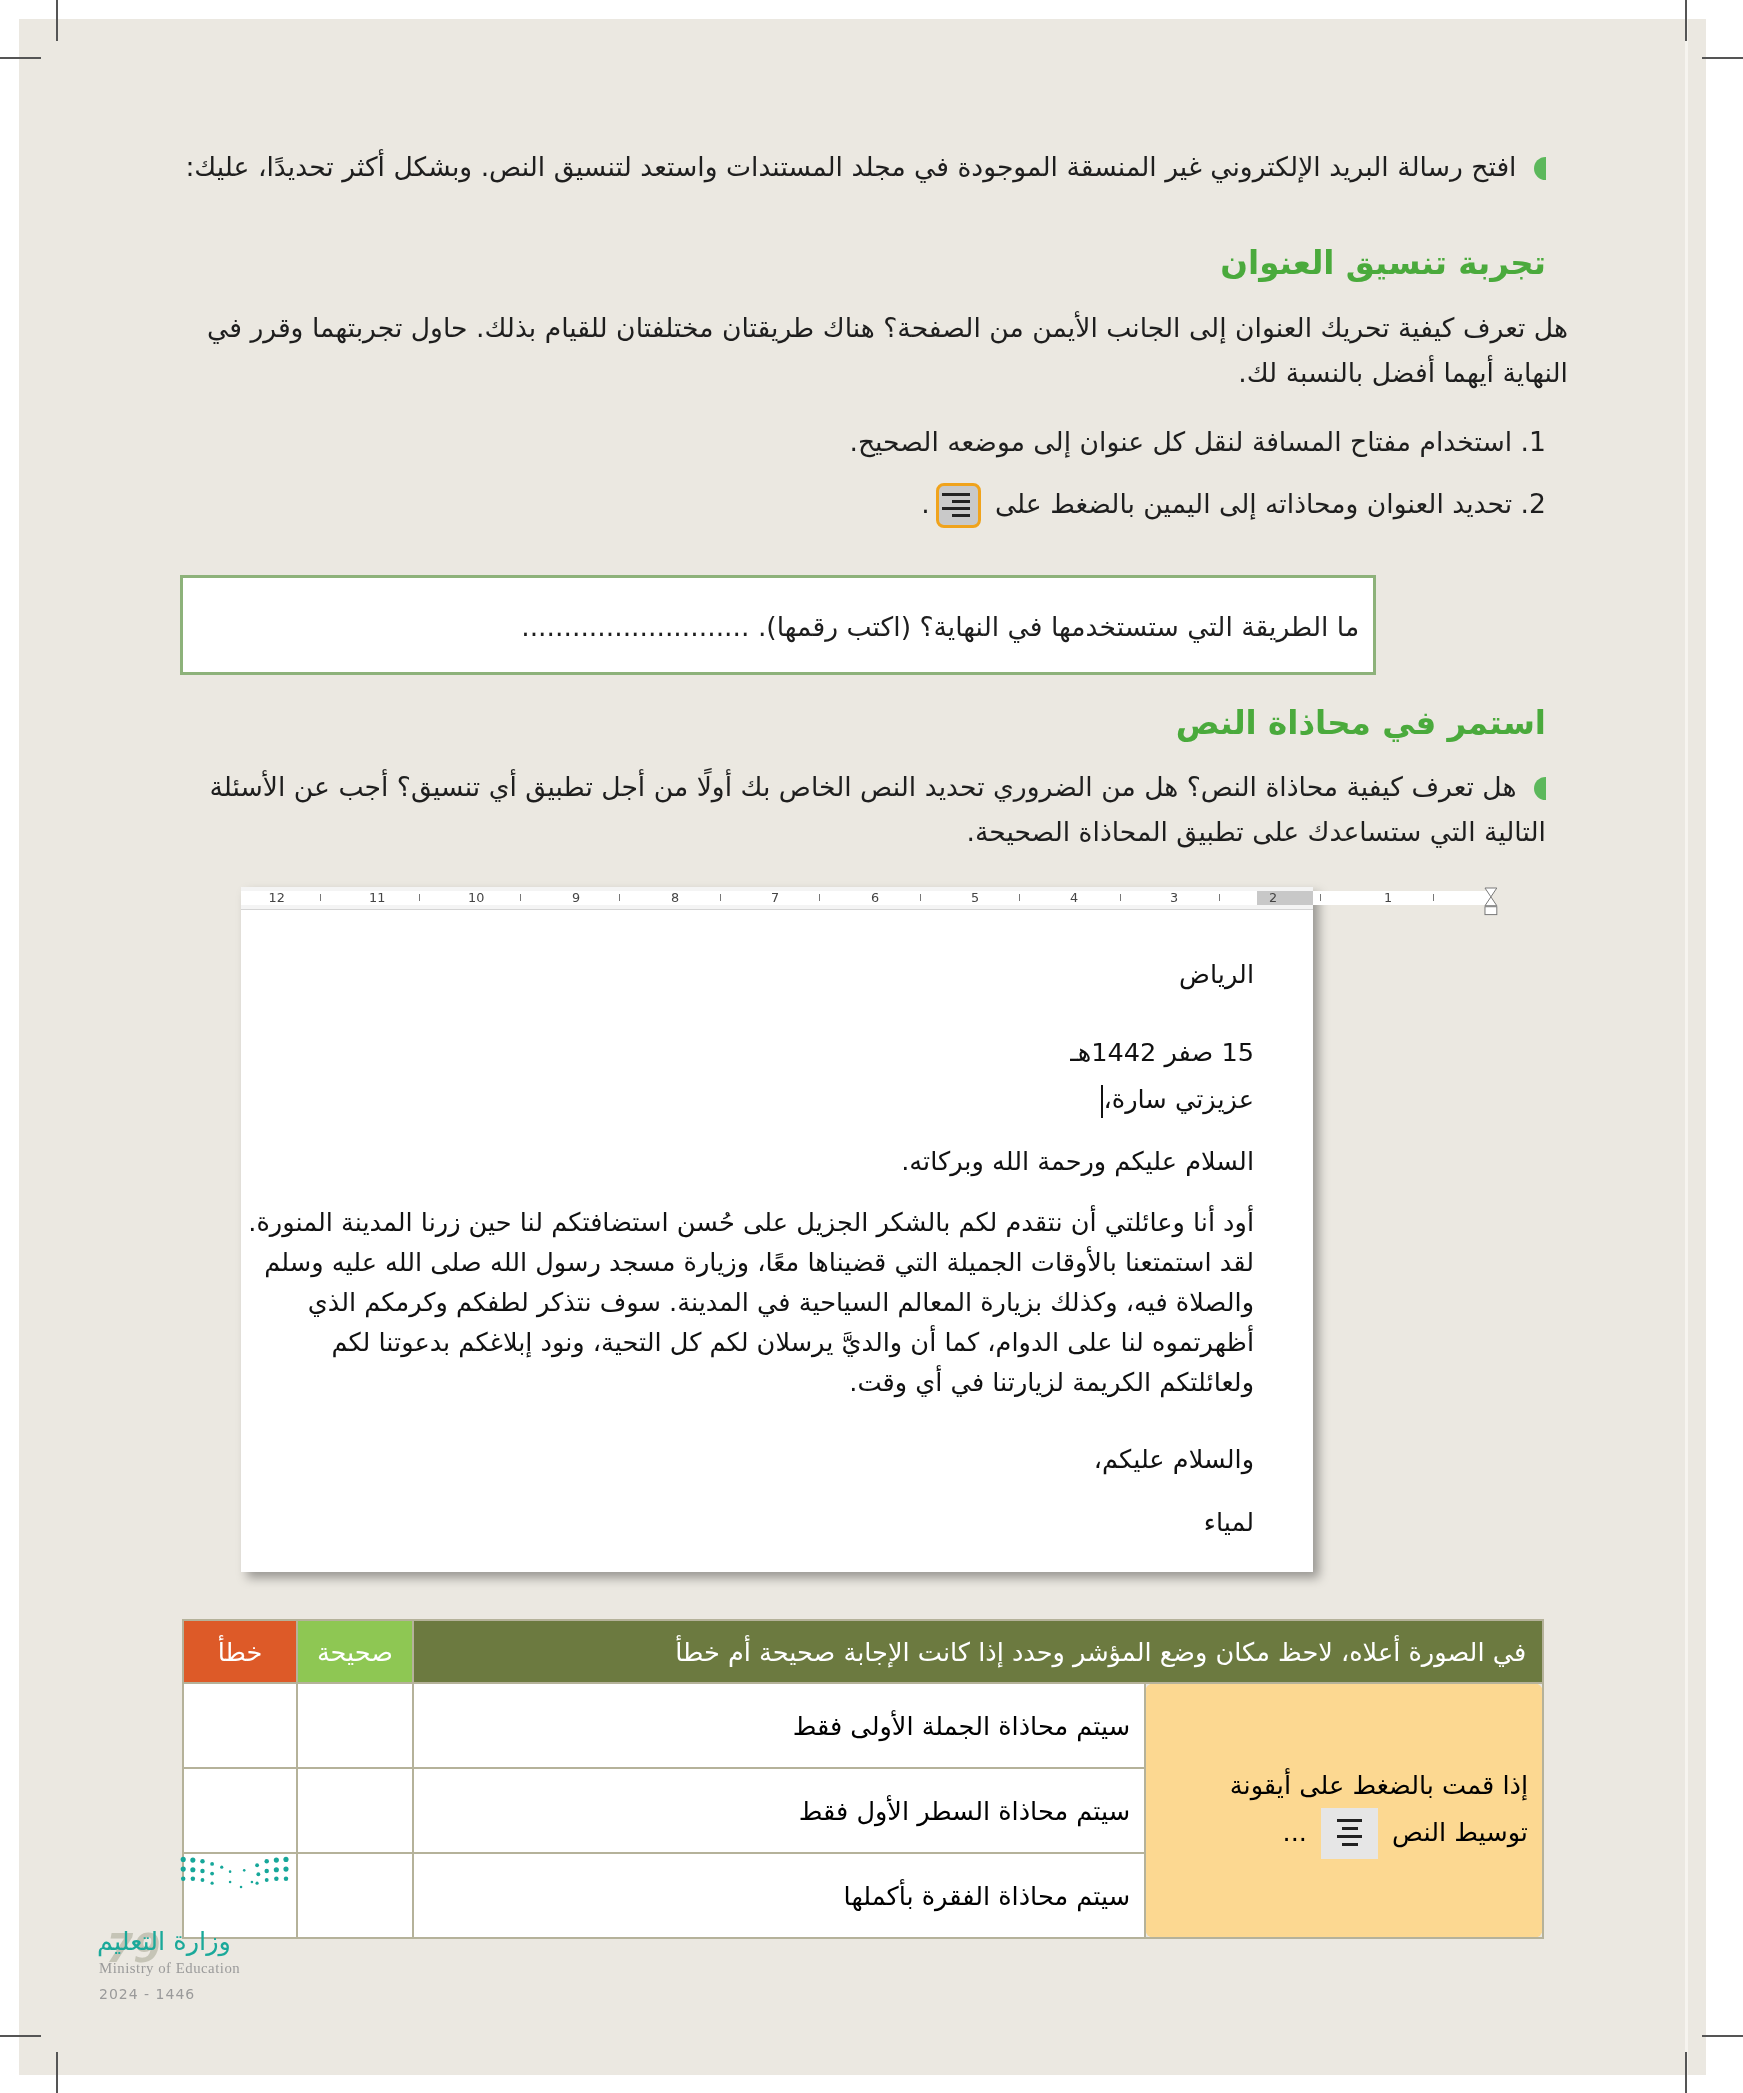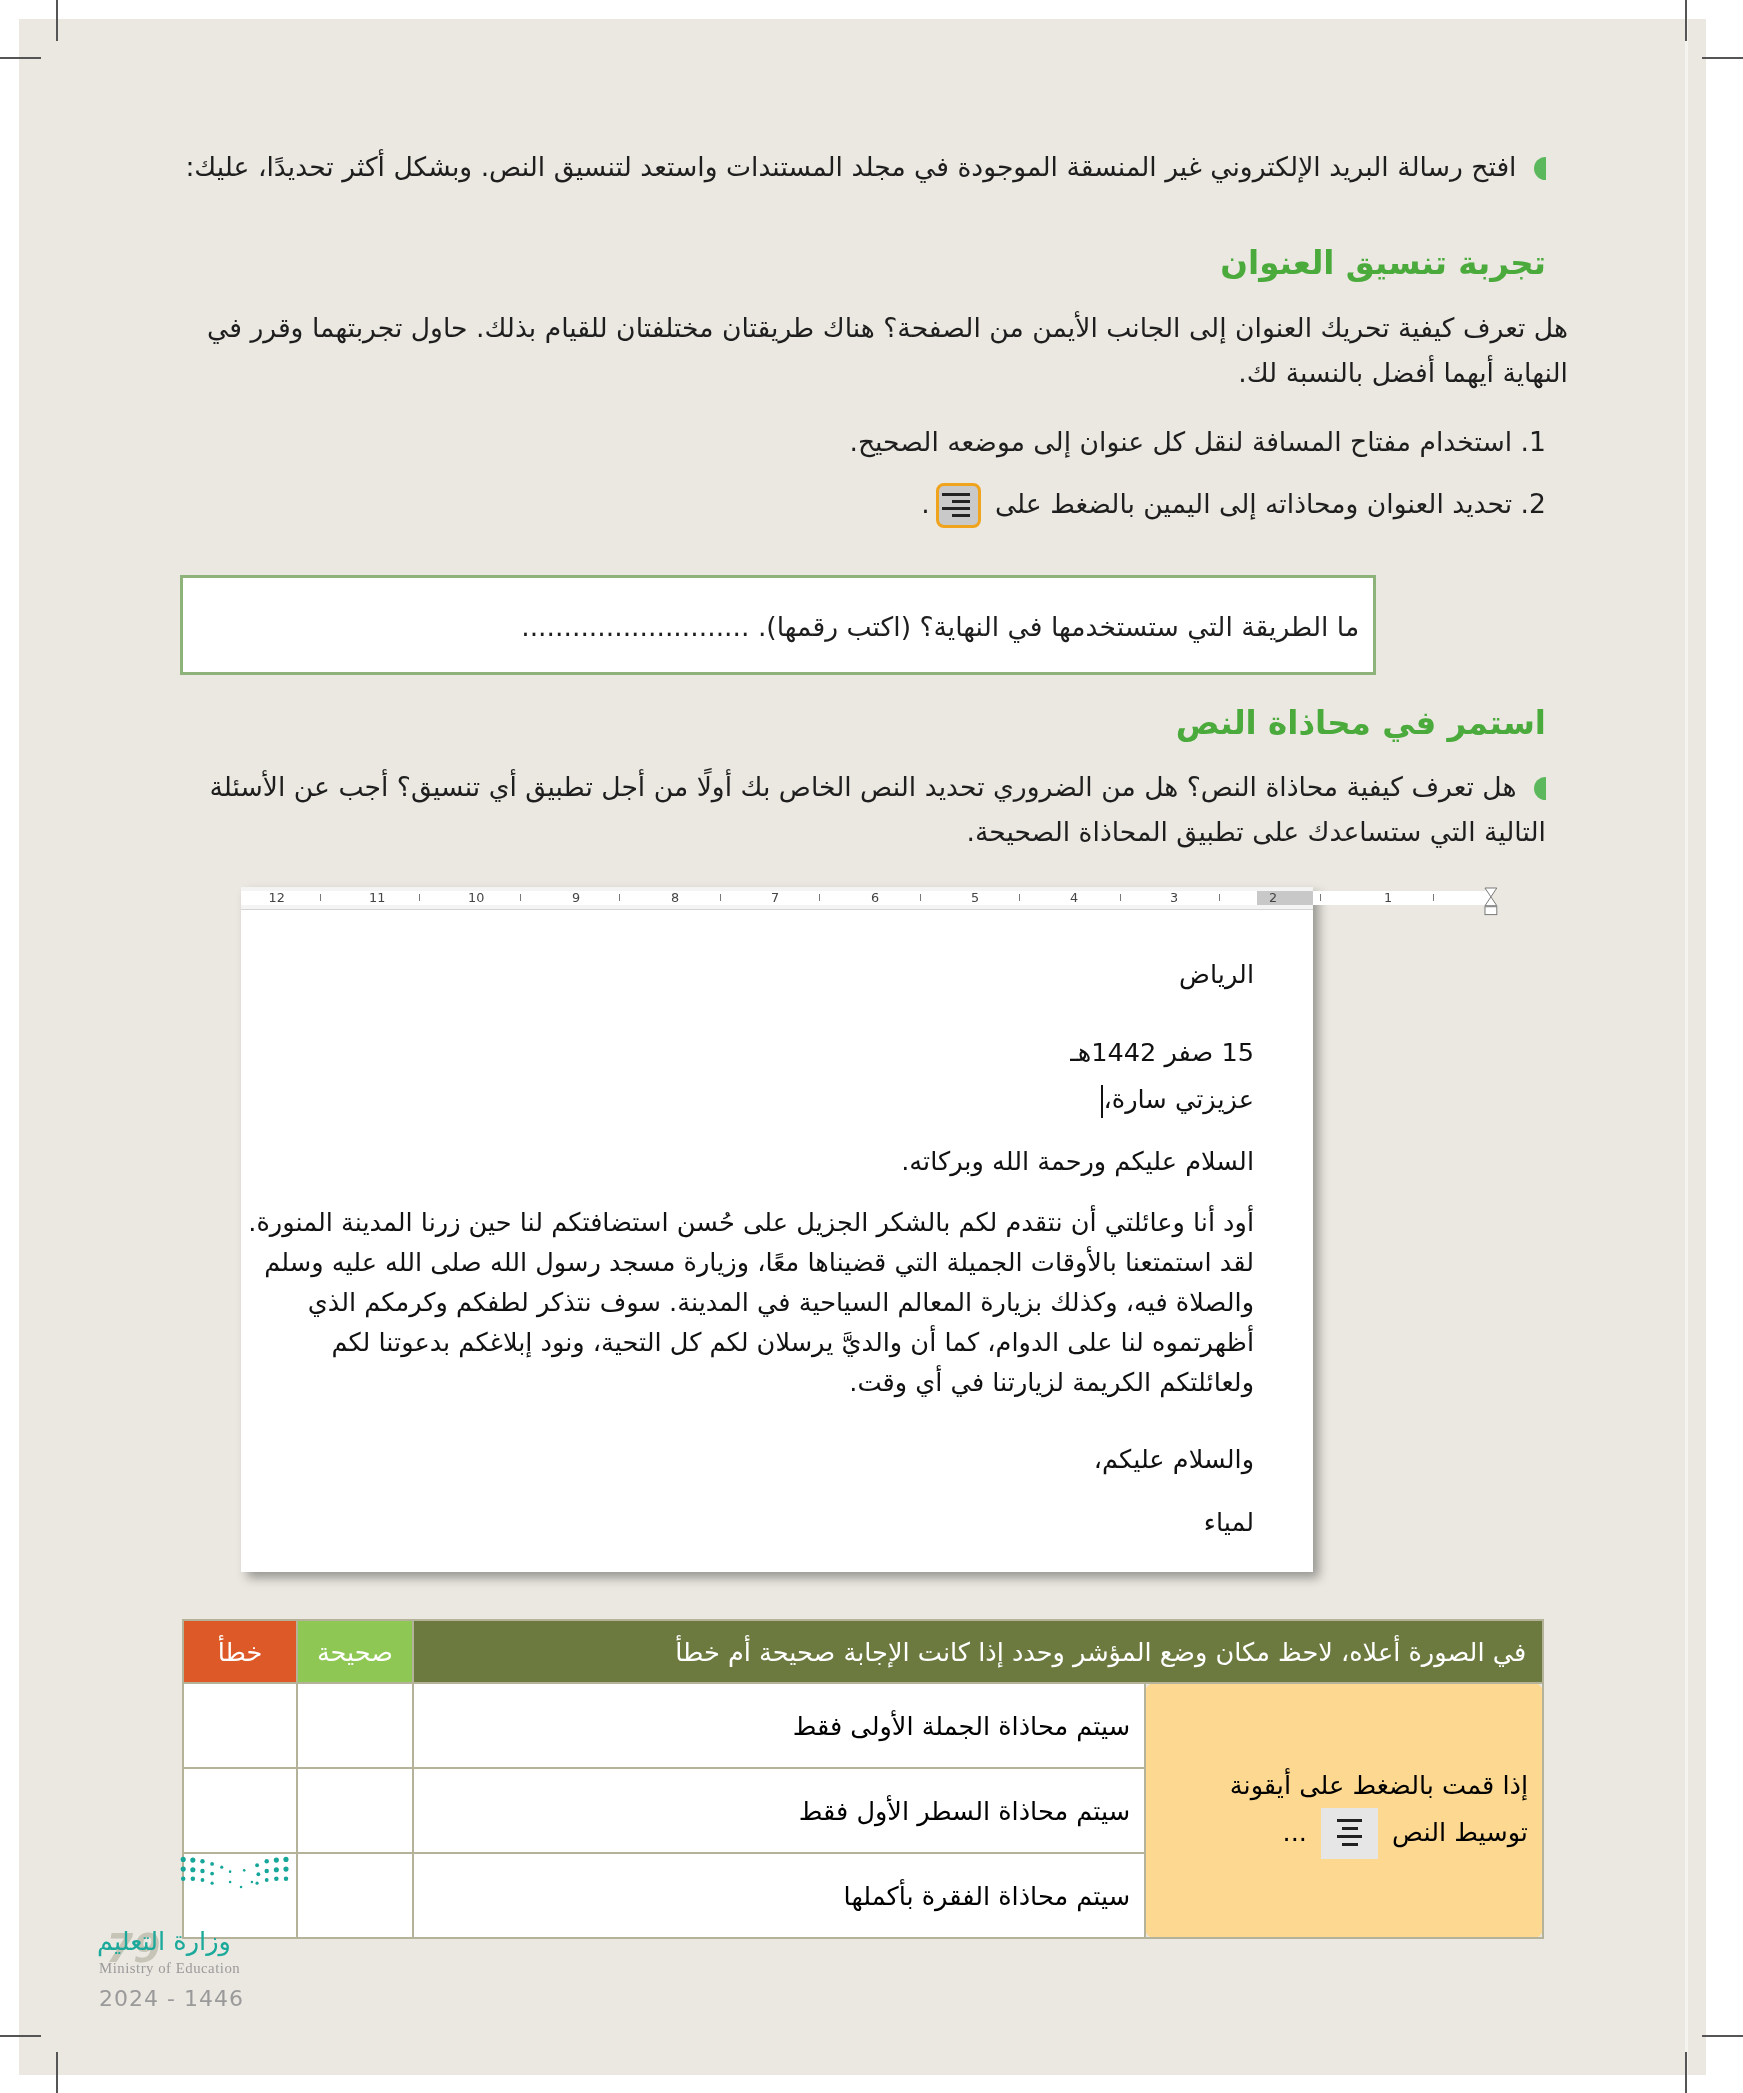--- a/index.html
+++ b/index.html
@@ -67,21 +67,21 @@
     .td-blank { background: #fff; }
     .center-icon {
       display: inline-block; width: 57px; height: 51px; background: #e6e6e6;
       vertical-align: middle; position: relative; margin: 0 5.9px;
     }
     .center-icon .ln { position: absolute; height: 3px; background: #222; }
 
     .logo { position: absolute; left: 97px; top: 1852px; width: 256px; height: 148px; }
     .logo-ar { position: absolute; left: 97px; top: 1926px; font-size: 25.6px; color: #1aa99a; font-family: "DejaVu Sans", sans-serif; direction: rtl; }
     .logo-en { position: absolute; left: 99px; top: 1960px; font-size: 14.8px; color: #9a9a9a; letter-spacing: 0.5px; font-family: Liberation Serif, serif; }
-    .logo-year { position: absolute; left: 99px; top: 1986px; font-size: 22px; color: #9a9a9a; letter-spacing: 1px; }
+    .logo-year { position: absolute; left: 99px; top: 1986px; font-size: 14px; color: #9a9a9a; letter-spacing: 1px; }
     .page-num { position: absolute; left: 106px; top: 1926px; font-size: 39px; font-weight: bold; font-style: italic; color: rgba(160,160,140,0.5); }
   </style>
 </head>
 <body>
 
 <div class="page"></div>
 
 <div class="bleed-line" style="left:1685px; top:18.7px; width:3px; height:2056px;"></div>
 
 <div class="crop" style="left:56px; top:0; width:2px; height:41px;"></div>

